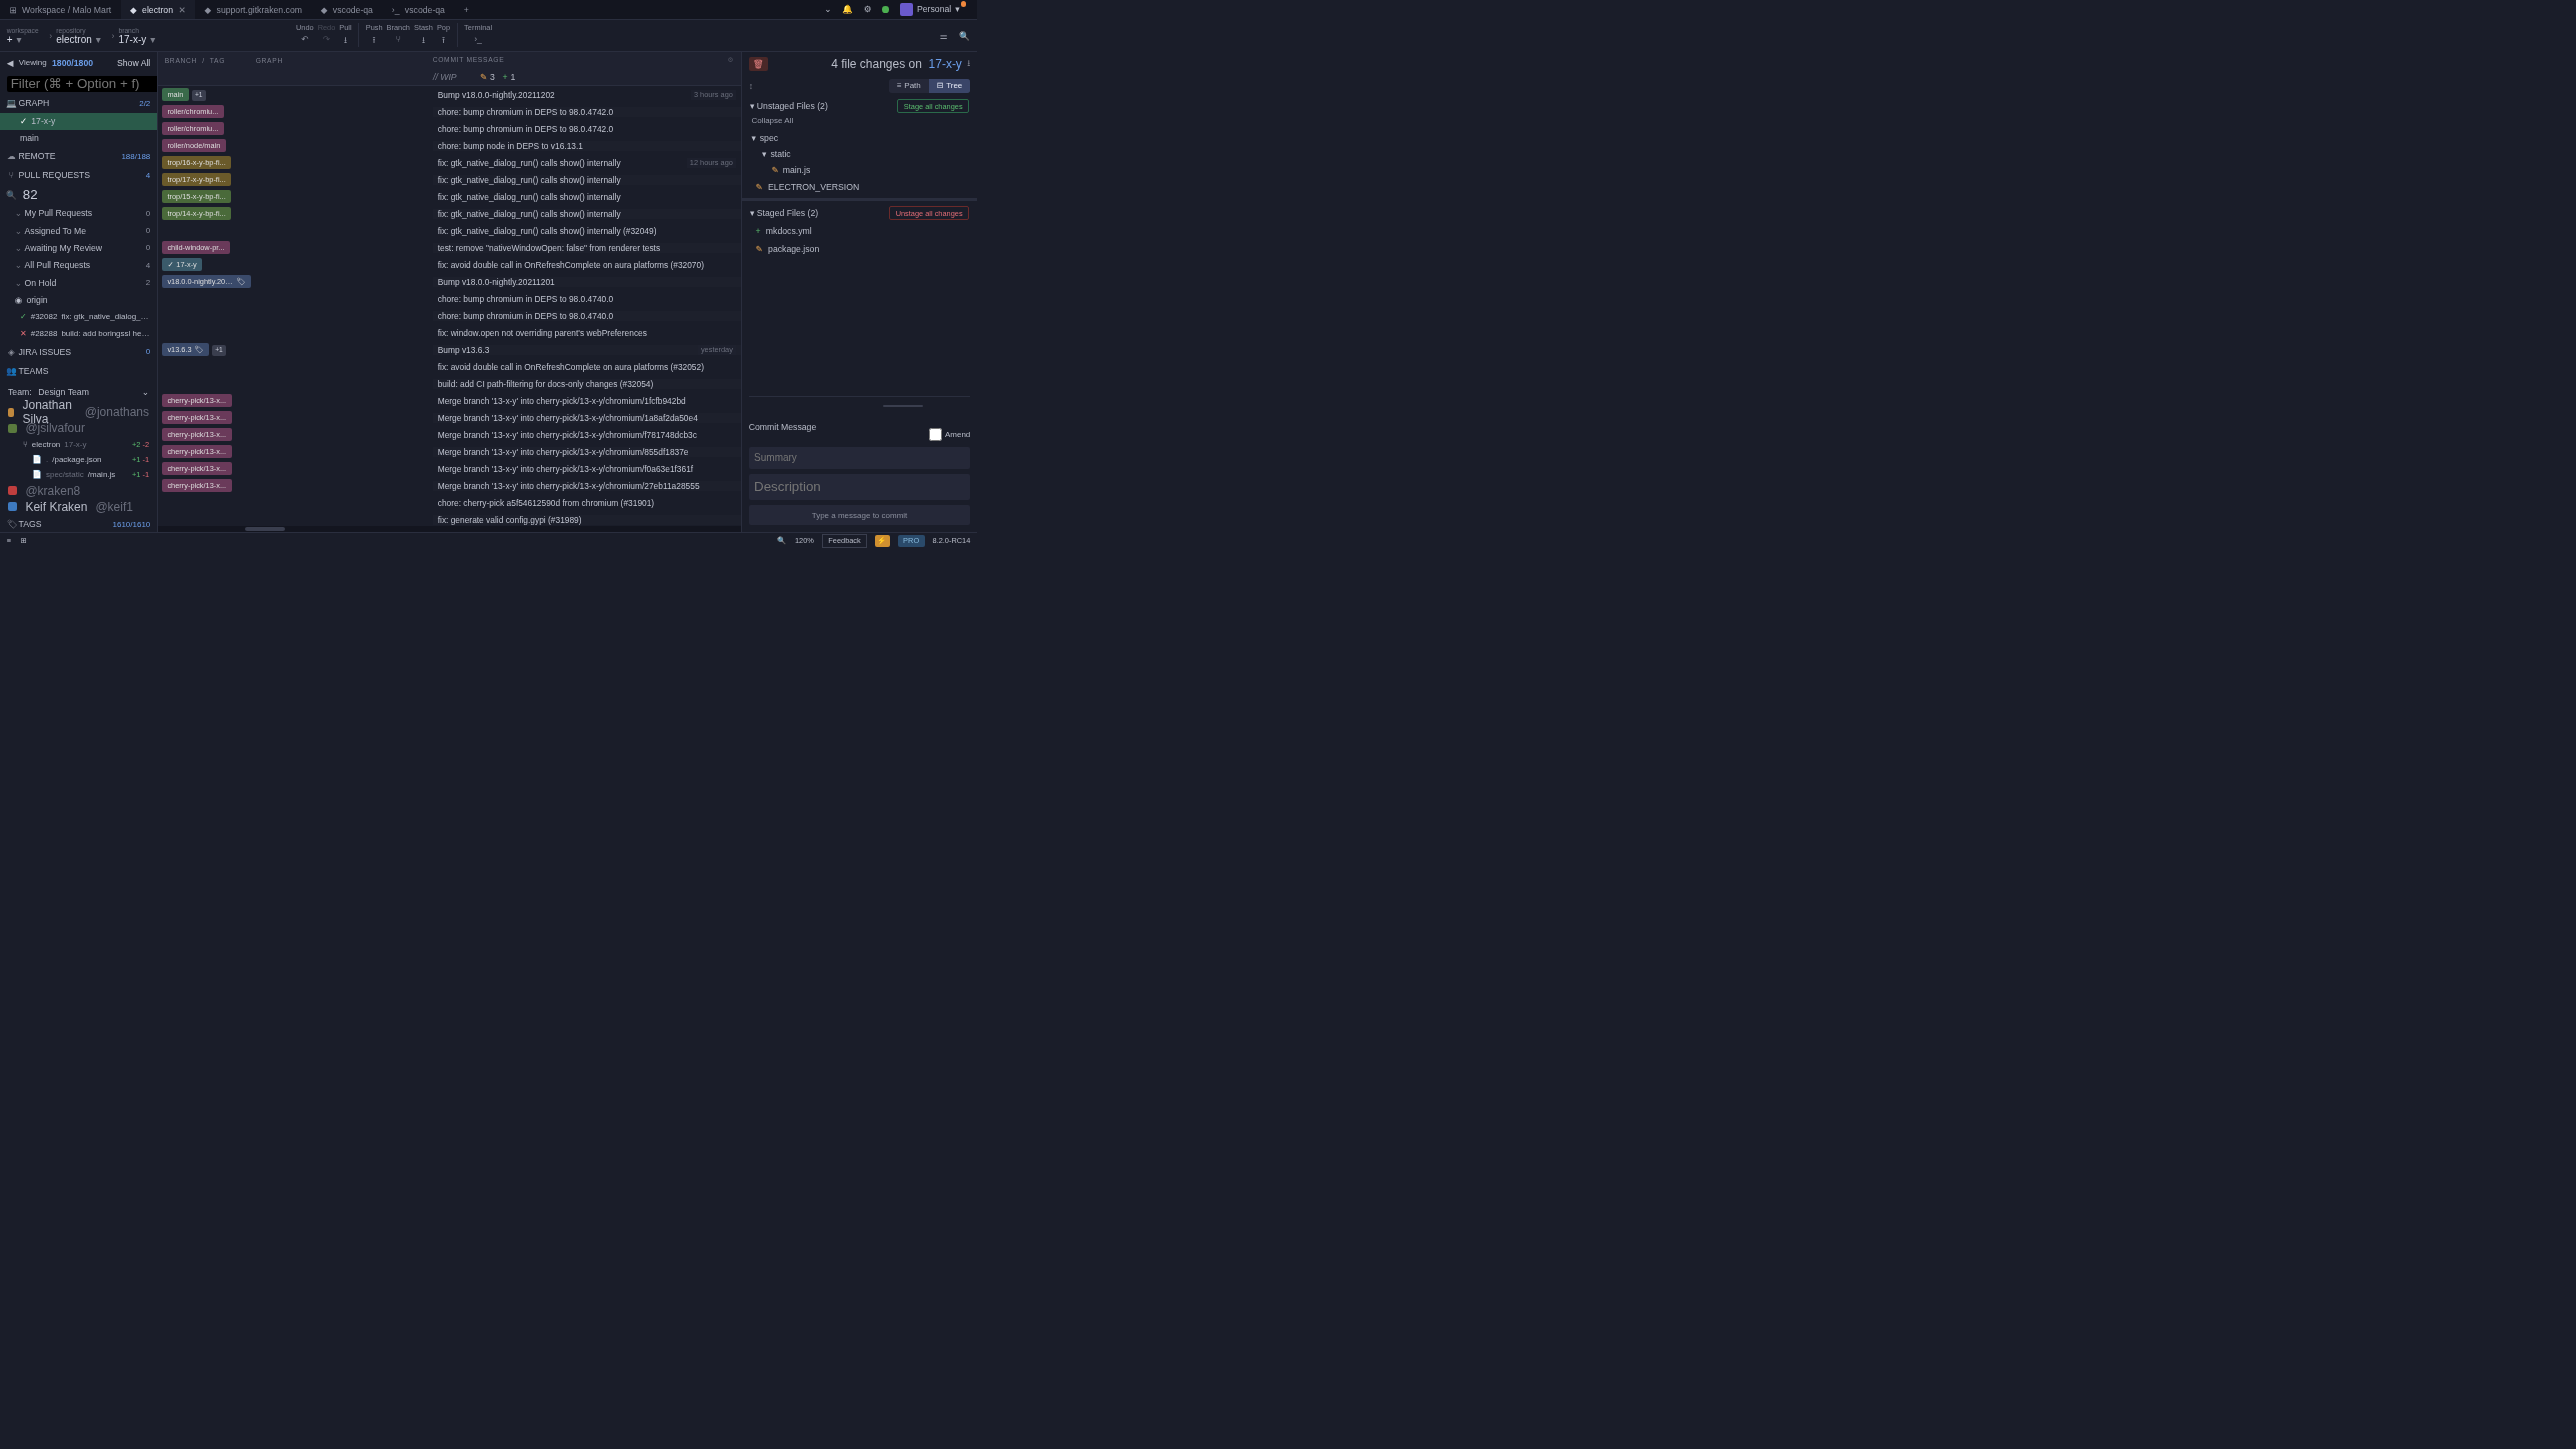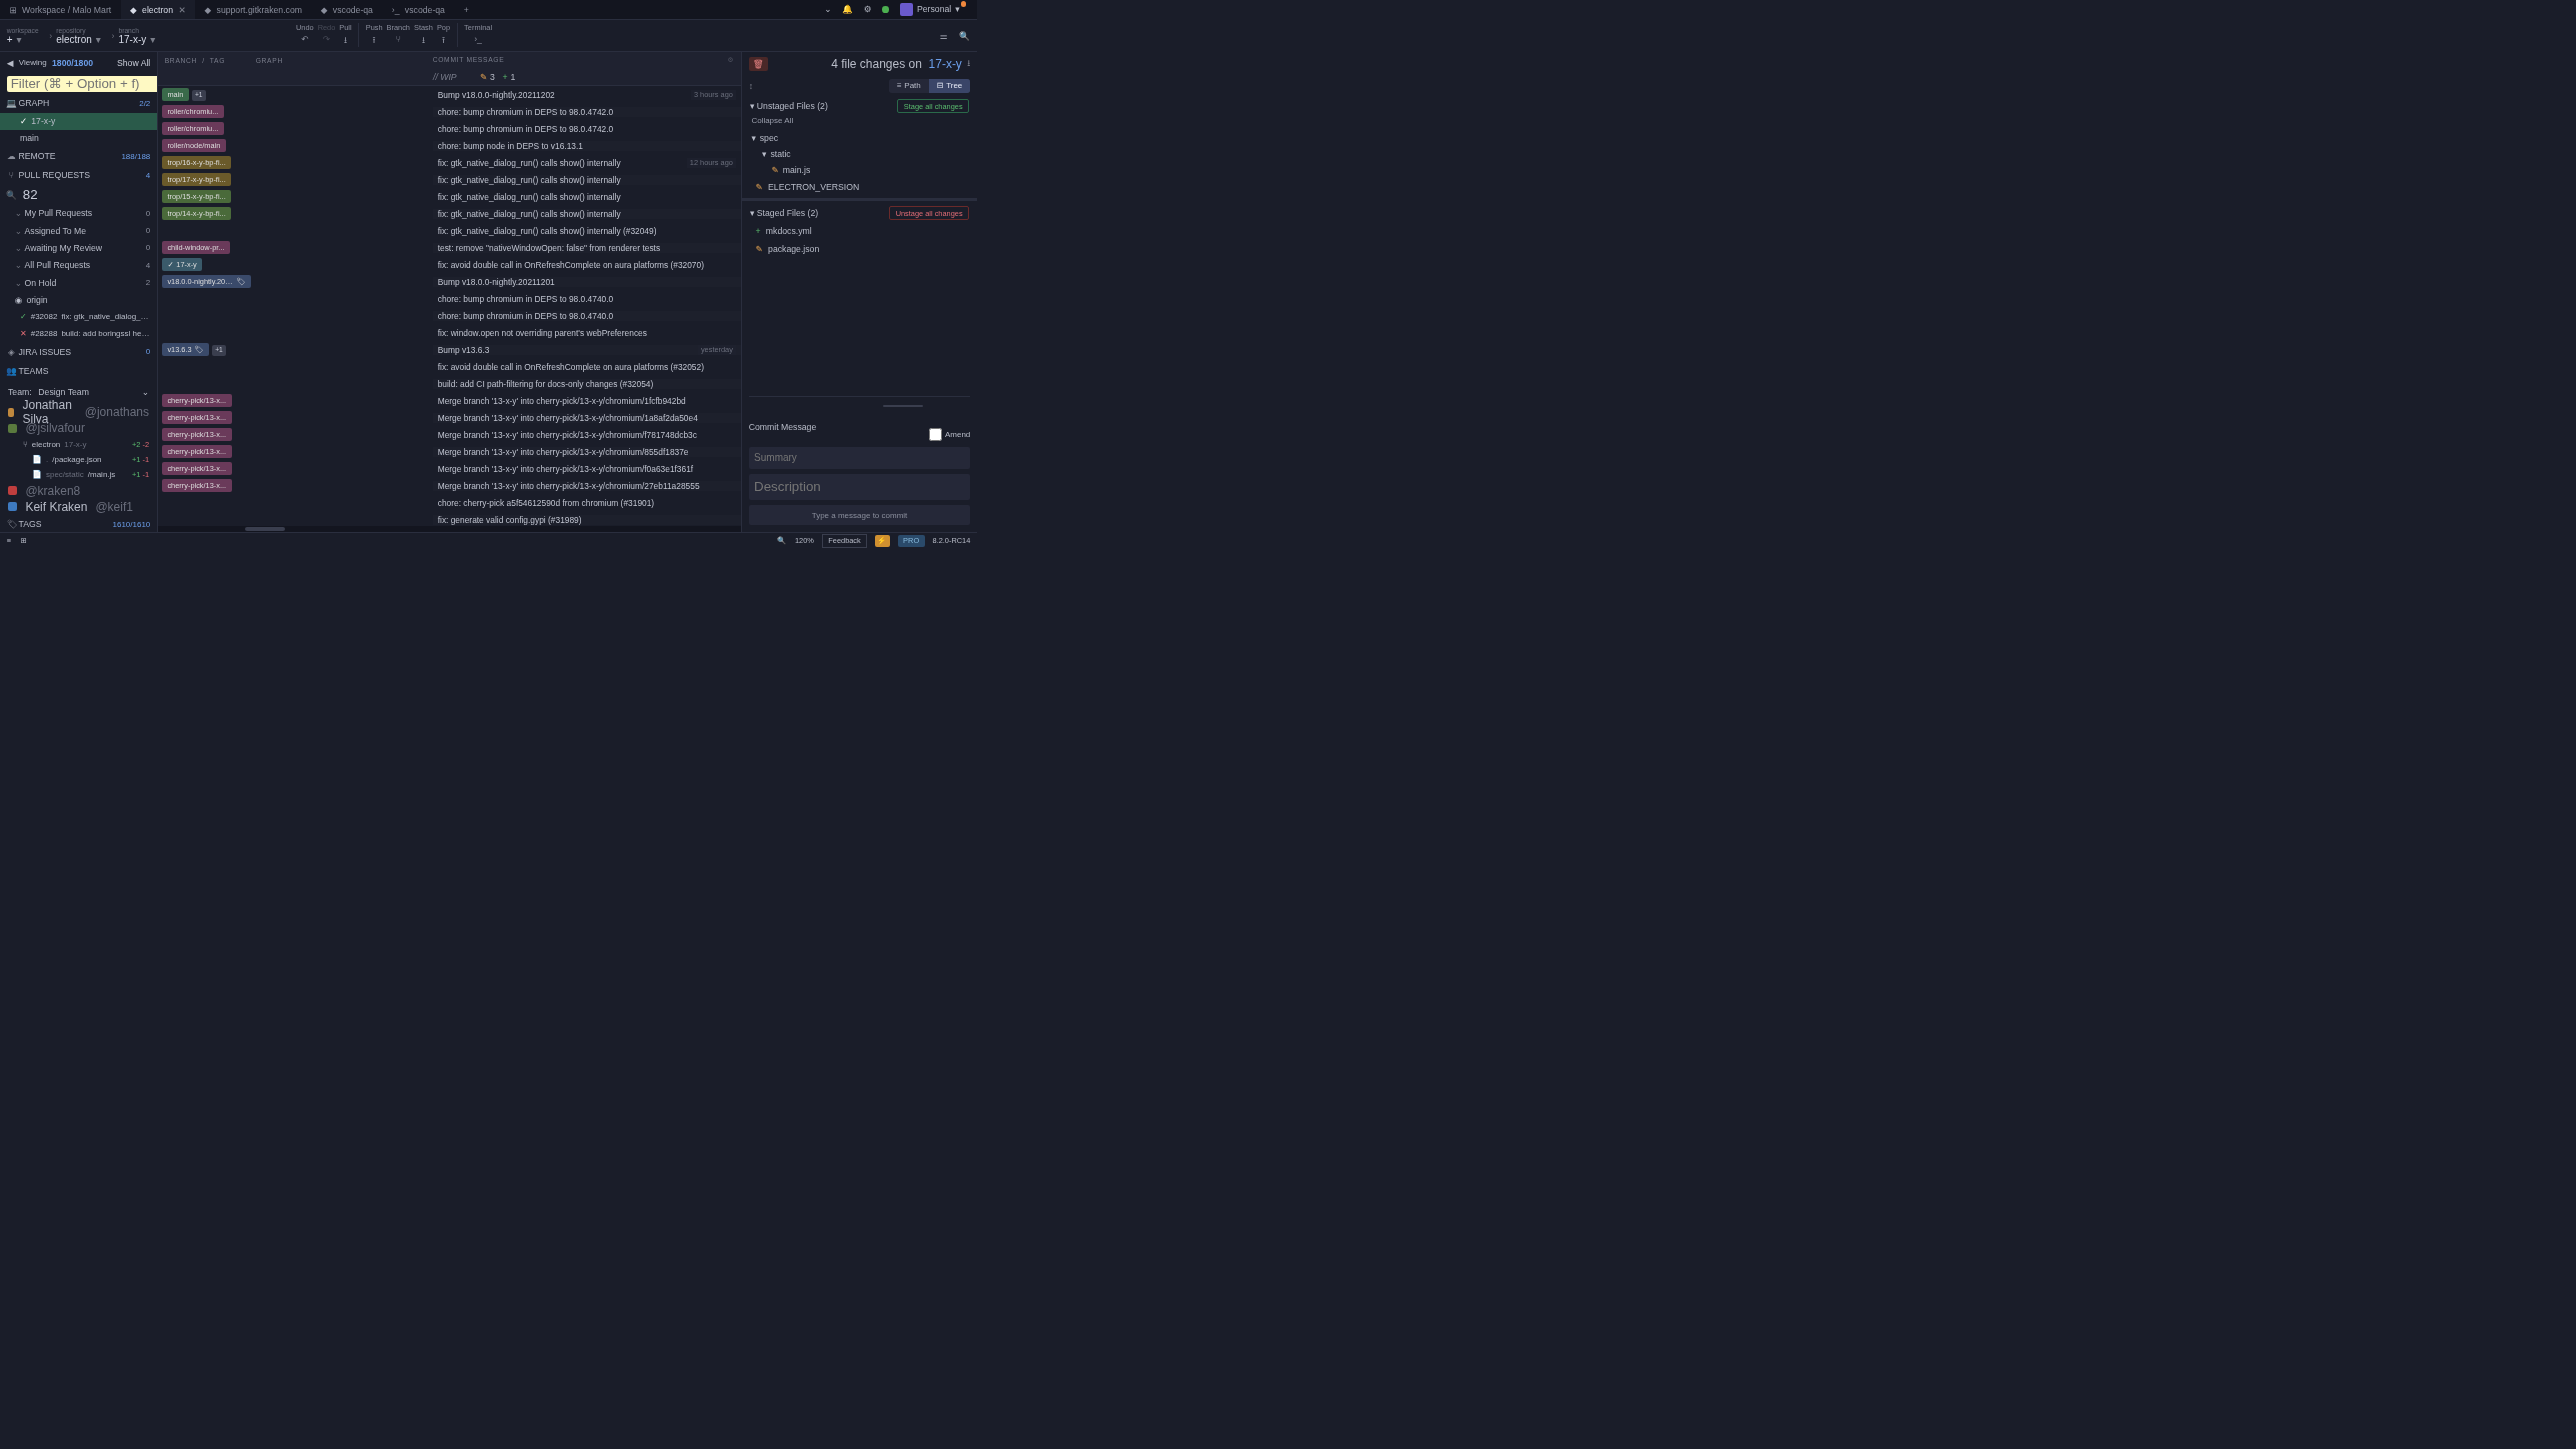--- a/index.html
+++ b/index.html
@@ -32,21 +32,21 @@
 
 .main { display: flex; flex: 1; overflow: hidden; }
 
 
 .left { width: 158px; background: #1a1d29; display: flex; flex-direction: column; border-right: 0.7px solid #2a2e3e; overflow: hidden; }
 .left-header { display: flex; align-items: center; height: 21.5px; padding: 0 6.7px; gap: 5.4px; }
 .viewing { font-size: 8px; }
 .counts { color: #6b9de8; font-weight: 600;}
 .showall { margin-left: auto; color: #c8ccd8; cursor:pointer;}
 .filter-row { display: flex; align-items: center; padding: 0 6.7px; height: 20px; gap:4px;}
-.filter-input { flex: 1; background: #fef9c3; border: none; color: #8a8e9c; padding: 2.7px 4px; border-radius: 2px; height:16px;}
+.filter-input { flex: 1; background: #000000; border: none; color: #8a8e9c; padding: 2.7px 4px; border-radius: 2px; height:16px;}
 .section { display: flex; align-items: center; height: 19px; padding: 0 6.7px; color: #b8bcc8; cursor:pointer;}
 .section .cnt { margin-left: auto; color: #6b9de8; font-size: 8px; }
 .tree-item { display: flex; align-items: center; height: 17px; padding: 0 6.7px 0 20px; color: #b8bcc8; cursor:pointer; gap:4px;}
 .tree-item.selected { background: #2a5a4a; }
 .tree-item.selected .chk{color:#fff;}
 .subsec { display: flex; align-items: center; padding: 0 6.7px 0 14.8px; height: 17.4px; cursor:pointer;}
 .subsec .cnt { margin-left: auto; font-size: 8px; color:#8a8e9c;}
 .search-row{display:flex;align-items:center;padding:0 6.7px;height:20px;gap:4px;}
 .search-input{flex:1;background:transparent;border:none;color:#c8ccd8;padding:1.3px;}
 .pr-item { display:flex; align-items:center; padding:0 6.7px 0 20px; height:17px; font-size:8px; gap:4px; cursor:pointer; overflow:hidden;}

